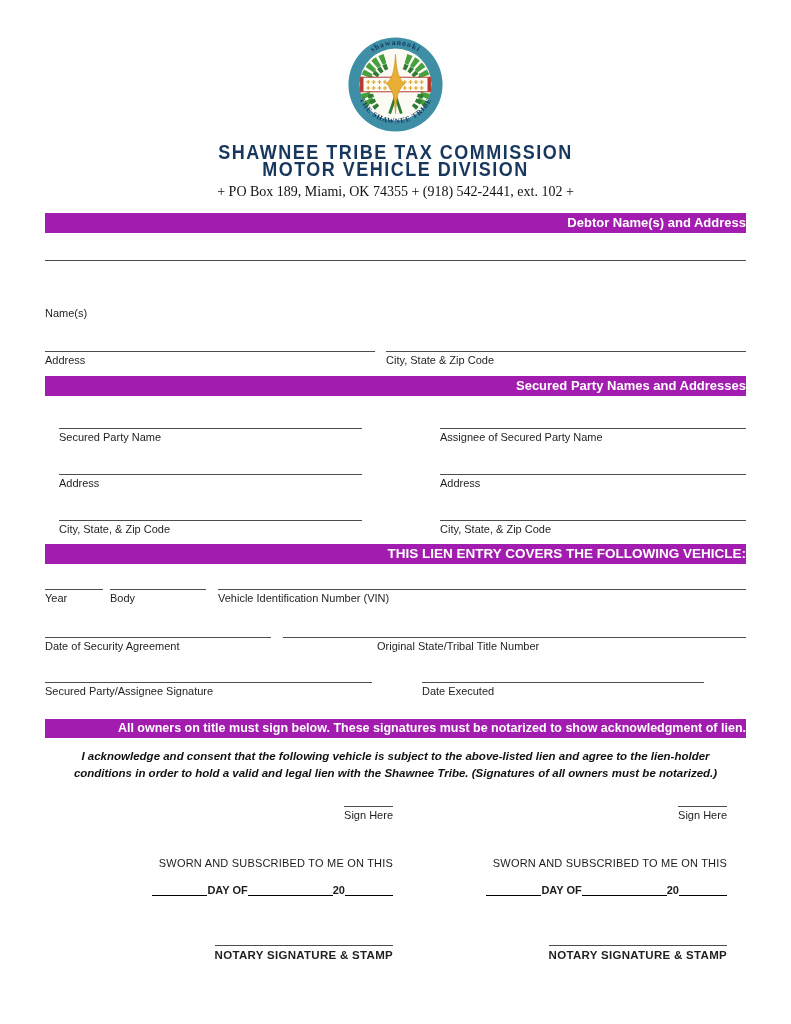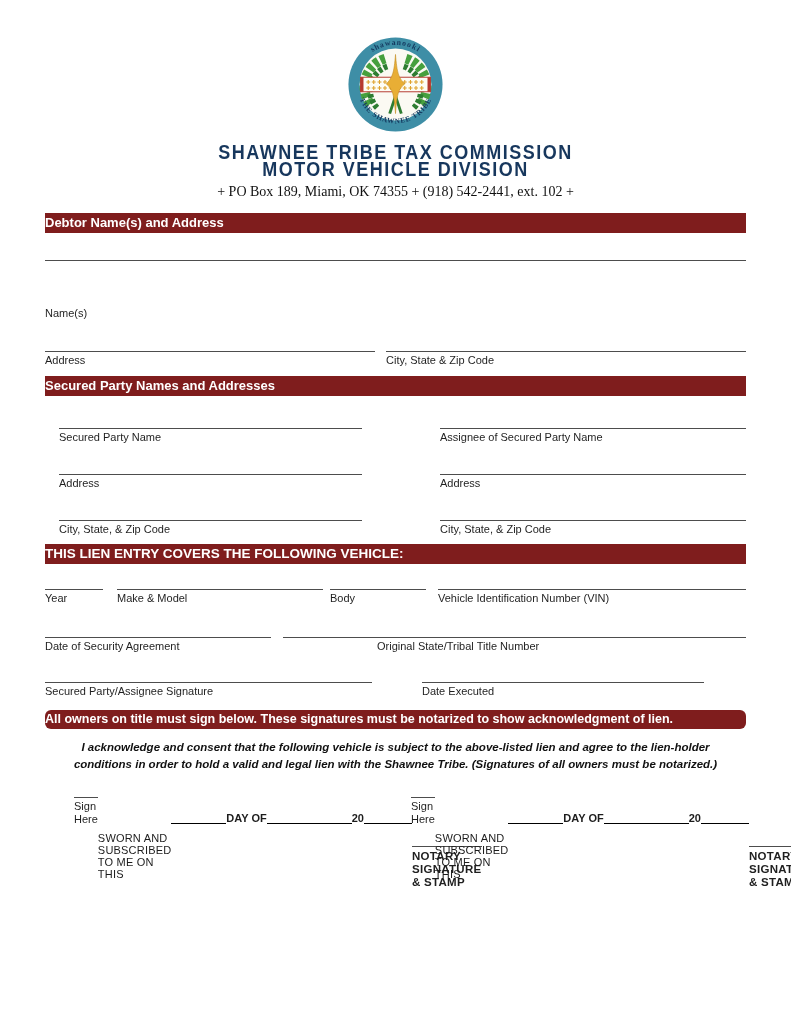--- a/index.html
+++ b/index.html
@@ -23,22 +23,22 @@
     text-align:center; font-family:"Liberation Serif", serif;
     font-size:14px; margin-top:5px; color:#111;
   }
   .form-title {
     text-align:center; font-size:30px; font-weight:400;
     letter-spacing:0.3px; margin-top:21px; color:#000;
   }
 
   
   .bar {
-    background:#7f1d1d; color:#ffffff; font-weight:700;
-    text-align:left; font-size:13px; line-height:20px; height:20px;
+    background:#a21caf; color:#ffffff; font-weight:700;
+    text-align:right; font-size:13px; line-height:20px; height:20px;
   }
   .bar.small { font-size:12.5px; line-height:19px; height:19px; }
 
   
   .fld { display:flex; flex-direction:column; }
   .ln { border-top:1px solid #4d4d4d; height:1px; }
   .lbl { font-size:11px; line-height:13px; margin-top:2px; color:#1f1f1f; }
   .row { display:flex; }
 
   
@@ -66,28 +66,28 @@
   .v-row1 .f-vin { flex:1; margin-left:12px; }
   .v-row2 { margin-top:32px; }
   .v-row2 .f-dsa { width:226px; }
   .v-row2 .f-title-num { flex:1; margin-left:12px; }
   .v-row2 .f-title-num .lbl { padding-left:94px; }
   .v-row3 { margin-top:29px; }
   .v-row3 .f-sig { width:327px; }
   .v-row3 .f-dexec { width:282px; margin-left:50px; }
 
   
-  .bar-owners { margin-top:12px;border-radius:6px; }
+  .bar-owners { margin-top:21px; }
   .ack {
     margin-top:10px; padding:0 18px; text-align:center;
     font-size:11.5px; line-height:17px; font-weight:700; font-style:italic;
     color:#111;
   }
   .sig-grid { display:flex; margin-top:24px; margin-left:29px; }
-  .sig-col { width:319px; display:flex; flex-direction:row; }
+  .sig-col { width:319px; display:flex; flex-direction:column;align-items:flex-end; }
   .sig-col.right { width:316px; margin-left:18px; }
   .sworn { font-size:11px; font-weight:400; letter-spacing:0.2px; margin-top:35px; }
   .day-row { margin-top:15px; font-size:11px; font-weight:700; white-space:nowrap; }
   .blank { display:inline-block; border-bottom:1px solid #000; height:12px; vertical-align:bottom; }
   .b1 { width:55px; } .b2 { width:85px; } .b3 { width:48px; }
   .notary-fld { margin-top:49px; }
   .notary-fld .lbl { font-weight:700; font-size:11.5px; letter-spacing:0.3px; margin-top:3px; }
 </style>
 </head>
 <body>
@@ -188,24 +188,20 @@
       </div>
     </div>
 
     <div class="bar bar-vehicle">THIS LIEN ENTRY COVERS THE FOLLOWING VEHICLE:</div>
 
     <div class="row v-row1">
       <div class="fld f-year">
         <div class="ln"></div>
         <div class="lbl">Year</div>
       </div>
-      <div class="fld f-mm">
-        <div class="ln"></div>
-        <div class="lbl">Make &amp; Model</div>
-      </div>
       <div class="fld f-body">
         <div class="ln"></div>
         <div class="lbl">Body</div>
       </div>
       <div class="fld f-vin">
         <div class="ln"></div>
         <div class="lbl">Vehicle Identification Number (VIN)</div>
       </div>
     </div>
 

